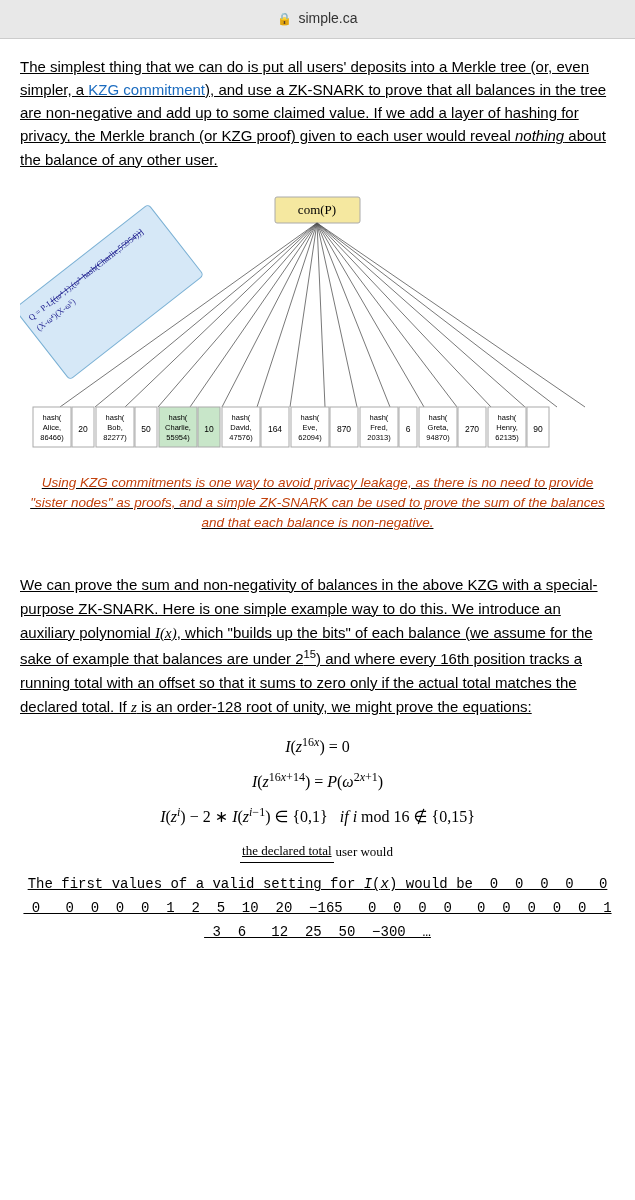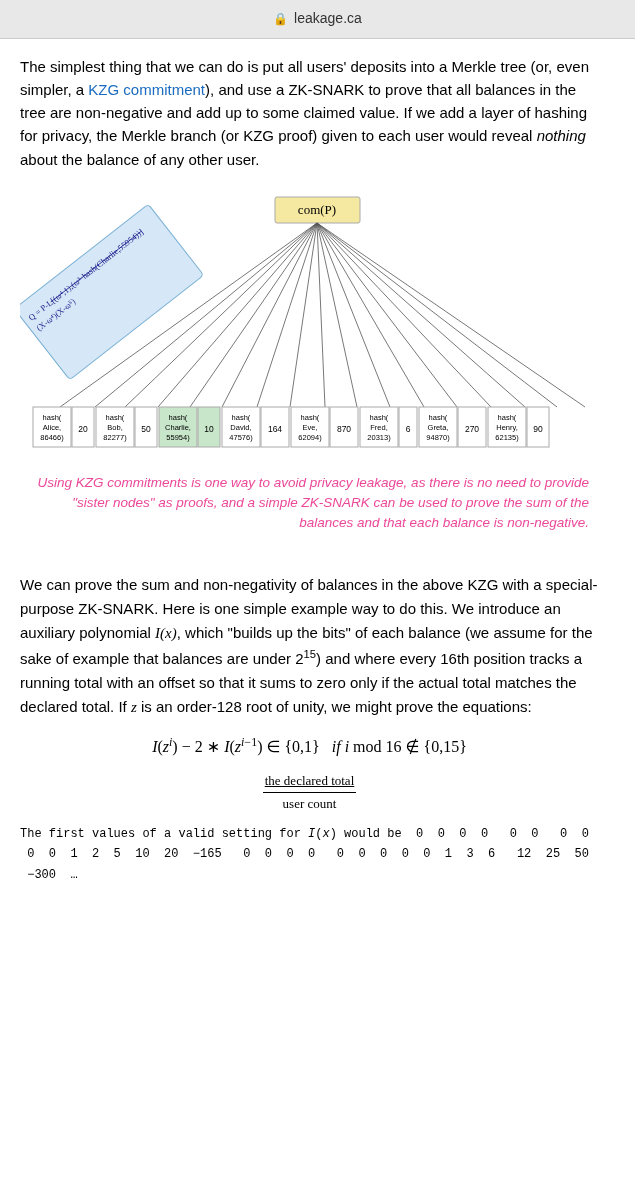--- a/index.html
+++ b/index.html
@@ -18,21 +18,22 @@
       font-size: 14px;
       color: #333;
       display: flex;
       align-items: center;
       justify-content: center;
       gap: 6px;
       border-bottom: 1px solid #ccc;
     }
     .lock-icon { font-size: 12px; }
     .content {
-      padding: 16px 36px 20px 20px;
+      padding: 16px 20px 20px 20px;
+      text-decoration: underline;
     }
     .intro-text {
       margin-bottom: 18px;
     }
     .intro-text a {
       color: #1a6bbf;
       text-decoration: none;
     }
     .intro-text em {
       font-style: italic;
@@ -46,22 +47,22 @@
       height: 270px;
     }
     .diagram-svg {
       width: 100%;
       height: 100%;
     }
 
     .caption {
       font-style: italic;
       font-size: 13.5px;
-      text-align: right;
-      color: #ec4899;
+      text-align: center;
+      color: #c2410c;
       margin-bottom: 18px;
       line-height: 1.5;
       padding: 0 10px;
     }
 
     .body-text {
       margin-bottom: 14px;
       line-height: 1.6;
       margin-top: 39px;
     }
@@ -78,50 +79,51 @@
     }
     .math-inline {
       font-family: 'Times New Roman', Times, serif;
       font-style: italic;
     }
 
     sup { font-size: 0.75em; }
 
     .fraction {
       display: inline-flex;
-      flex-direction: column;
-      align-items: center;
+      flex-direction: row;
+      align-items: flex-start;
       vertical-align: middle;
       font-family: 'Times New Roman', Times, serif;
       font-size: 13px;
       margin: 0 2px;
     }
     .fraction .numerator {
       border-bottom: 1px solid #000;
       padding: 0 2px 1px 2px;
       text-decoration: underline;
       text-decoration-style: solid;
     }
     .fraction .denominator {
       padding: 1px 2px 0 2px;
     }
 
     .last-line {
       font-family: 'Courier New', Courier, monospace;
-      font-size: 12px;
+      font-size: 14px;
       margin-top: 10px;
       line-height: 1.7;
+      text-align: center;
     }
   </style>
 </head>
 <body>
 
 <div class="top-bar">
   <span class="lock-icon">🔒</span>
-  <span>leakage.ca</span>
+  <span>simple.ca</span>
 </div>
 
 <div class="content">
 
   <p class="intro-text">
     The simplest thing that we can do is put all users' deposits into a Merkle tree (or, even simpler, a <a href="#">KZG commitment</a>), and use a ZK-SNARK to prove that all balances in the tree are non-negative and add up to some claimed value. If we add a layer of hashing for privacy, the Merkle branch (or KZG proof) given to each user would reveal <em>nothing</em> about the balance of any other user.
   </p>
 
   <div class="diagram-container">
     <svg class="diagram-svg" viewBox="0 0 595 270">
@@ -213,31 +215,37 @@
       <text x="518" y="243" text-anchor="middle" font-size="8.5" font-family="sans-serif">90</text>
     </svg>
   </div>
 
   <p class="caption">Using KZG commitments is one way to avoid privacy leakage, as there is no need to provide "sister nodes" as proofs, and a simple ZK-SNARK can be used to prove the sum of the balances and that each balance is non-negative.</p>
 
   <p class="body-text">
     We can prove the sum and non-negativity of balances in the above KZG with a special-purpose ZK-SNARK. Here is one simple example way to do this. We introduce an auxiliary polynomial <span class="math-inline">I(x)</span>, which "builds up the bits" of each balance (we assume for the sake of example that balances are under 2<sup>15</sup>) and where every 16th position tracks a running total with an offset so that it sums to zero only if the actual total matches the declared total. If <span class="math-inline">z</span> is an order-128 root of unity, we might prove the equations:
   </p>
 
-
+  <div class="math-block">
+    <span class="formula"><i>I</i>(<i>z</i><sup>16<i>x</i></sup>) = 0</span>
+  </div>
+
+  <div class="math-block">
+    <span class="formula"><i>I</i>(<i>z</i><sup>16<i>x</i>+14</sup>) = <i>P</i>(<i>ω</i><sup>2<i>x</i>+1</sup>)</span>
+  </div>
 
   <div class="math-block">
     <span class="formula"><i>I</i>(<i>z</i><sup><i>i</i></sup>) − 2 ∗ <i>I</i>(<i>z</i><sup><i>i</i>−1</sup>) ∈ {0,1} &nbsp; <i>if i</i> mod 16 ∉ {0,15}</span>
   </div>
 
   <div class="math-block">
     <span class="formula" style="display:inline-flex; align-items:center; gap:4px;">
       <span class="fraction">
         <span class="numerator" style="text-decoration: underline; padding-bottom:1px;">the declared total</span>
-        <span class="denominator">user count</span>
+        <span class="denominator">user would</span>
       </span>
     </span>
   </div>
 
   <p class="body-text last-line">
     The first values of a valid setting for <i>I</i>(<i>x</i>) would be &nbsp;0 &nbsp;0 &nbsp;0 &nbsp;0 &nbsp;&nbsp;0 &nbsp;0 &nbsp;&nbsp;0 &nbsp;0 &nbsp;0 &nbsp;0 &nbsp;1 &nbsp;2 &nbsp;5 &nbsp;10 &nbsp;20 &nbsp;−165 &nbsp;&nbsp;0 &nbsp;0 &nbsp;0 &nbsp;0 &nbsp;&nbsp;0 &nbsp;0 &nbsp;0 &nbsp;0 &nbsp;0 &nbsp;1 &nbsp;3 &nbsp;6 &nbsp;&nbsp;12 &nbsp;25 &nbsp;50 &nbsp;−300 &nbsp;…
   </p>
 
 </div>
 

